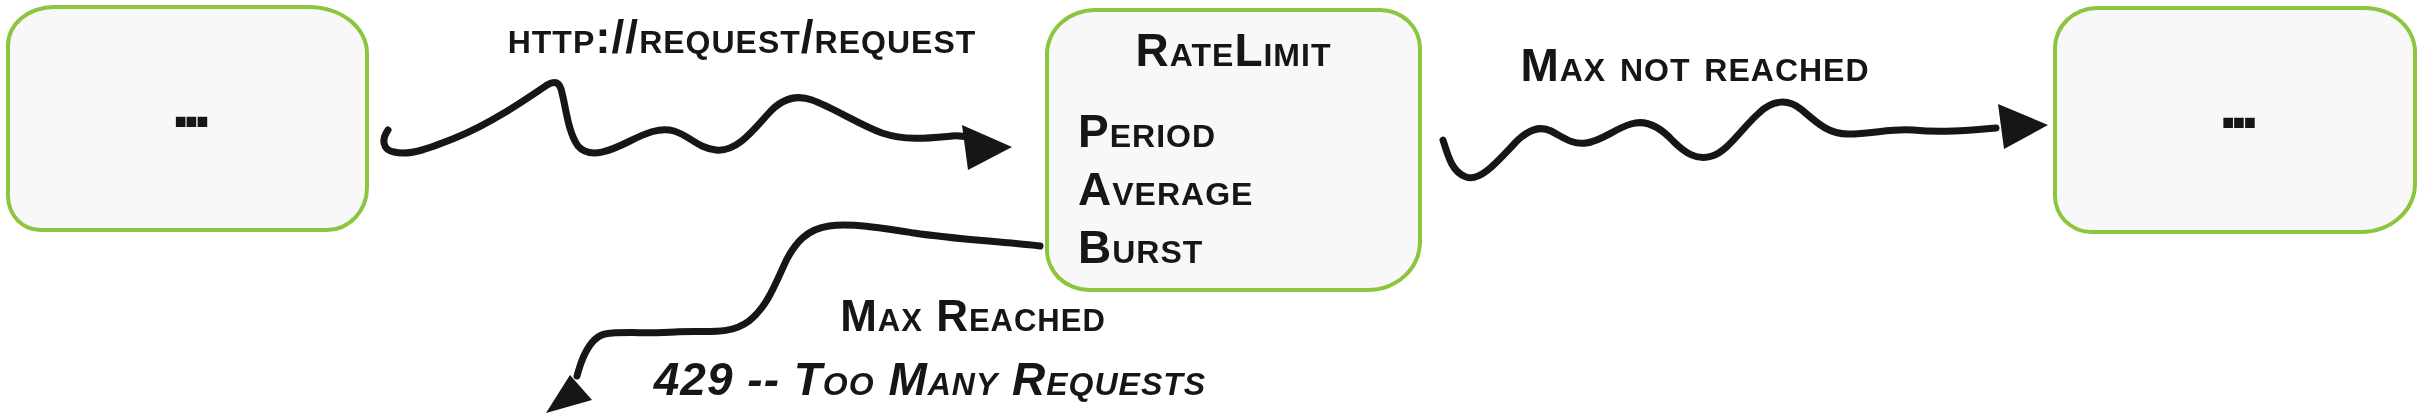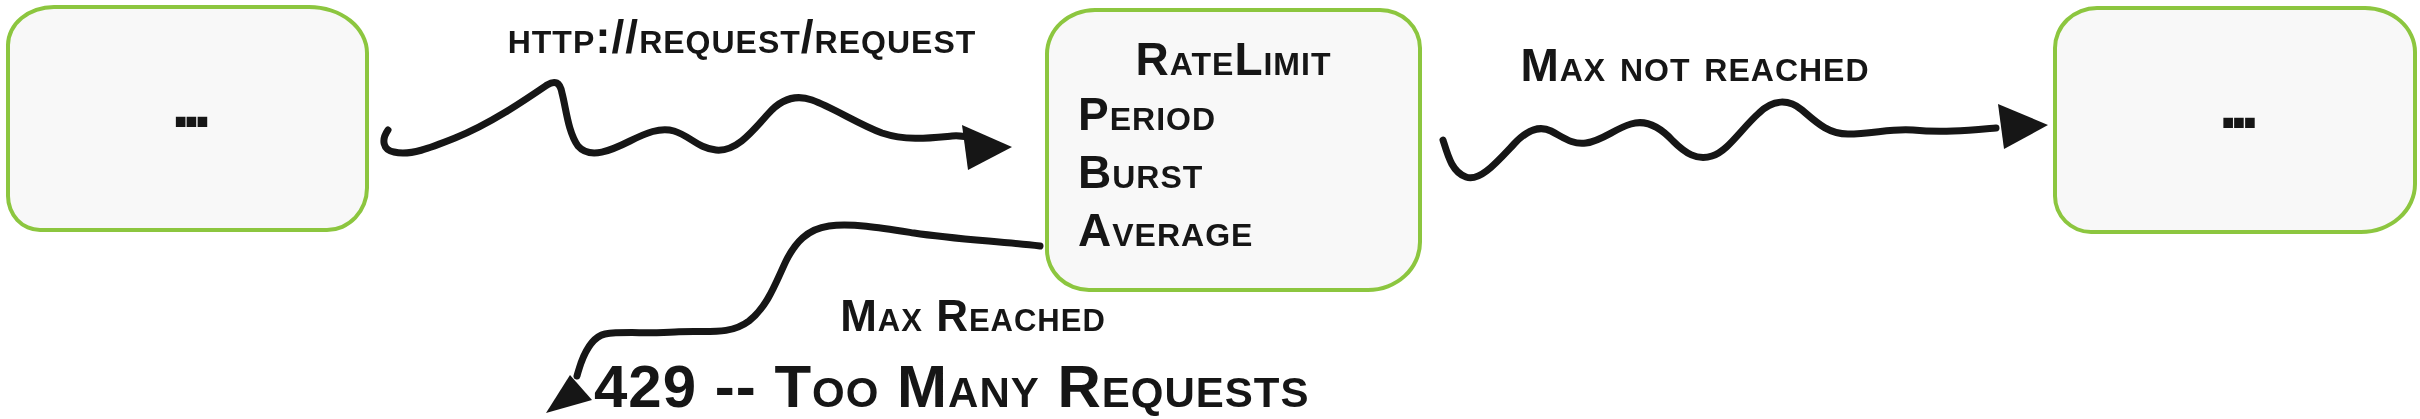--- a/index.html
+++ b/index.html
@@ -48,29 +48,29 @@
   .dots {
     font-size: 68px;
     font-weight: bold;
     letter-spacing: -8px;
     line-height: 1;
     transform: translateY(-16px);
     color: var(--ink);
   }
 
   .node-title {
-    margin-top: 21px;
+    margin-top: 12px;
     text-align: center;
     font-size: 46px;
     font-weight: bold;
     font-variant: small-caps;
     letter-spacing: 1px;
     line-height: 52px;
   }
-  .fields { margin-top: 0; padding-left: 29px; }
+  .fields { margin-top: 26px; padding-left: 29px; }
   .field {
     font-size: 46px;
     font-weight: bold;
     font-variant: small-caps;
     letter-spacing: 1px;
     line-height: 58px;
   }
 
   .edge-label {
     position: absolute;
@@ -78,21 +78,21 @@
     font-weight: bold;
     font-variant: small-caps;
     letter-spacing: 1px;
     line-height: 1.1;
     white-space: nowrap;
     color: var(--ink);
   }
   .lbl-request { left: 440px; top: 12px;  width: 604px; font-size: 46px; }
   .lbl-mnr     { left: 1450px; top: 40px; width: 490px; font-size: 46px; }
   .lbl-mr      { left: 773px; top: 292px; width: 400px; font-size: 44px; text-align: center; }
-  .lbl-429     { left: 594px; top: 354px; width: 616px; font-size: 60px; }
+  .lbl-429     { left: 622px; top: 354px; width: 616px; font-size: 46px; font-style: italic; }
 </style>
 </head>
 <body>
 
 <div class="stage">
 
   <svg class="edges" viewBox="0 0 2420 419" aria-hidden="true">
 
     <path class="edge-line" d="M 388 130
          C 381 140, 383 150, 394 152
@@ -138,22 +138,22 @@
   </svg>
 
   <div class="node node-left">
     <span class="dots">...</span>
   </div>
 
   <div class="node node-mid">
     <div class="node-title">RateLimit</div>
     <div class="fields">
       <div class="field">Period</div>
+      <div class="field">Average</div>
       <div class="field">Burst</div>
-      <div class="field">Average</div>
     </div>
   </div>
 
   <div class="node node-right">
     <span class="dots">...</span>
   </div>
 
   <div class="edge-label lbl-request">http://request/request</div>
   <div class="edge-label lbl-mnr">Max not reached</div>
   <div class="edge-label lbl-mr">Max Reached</div>

